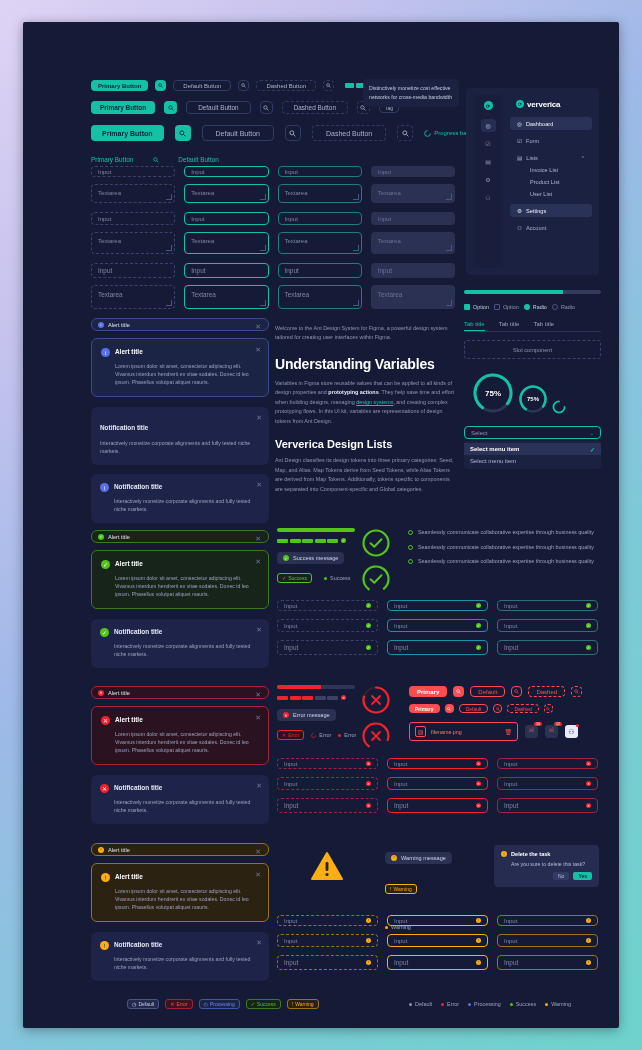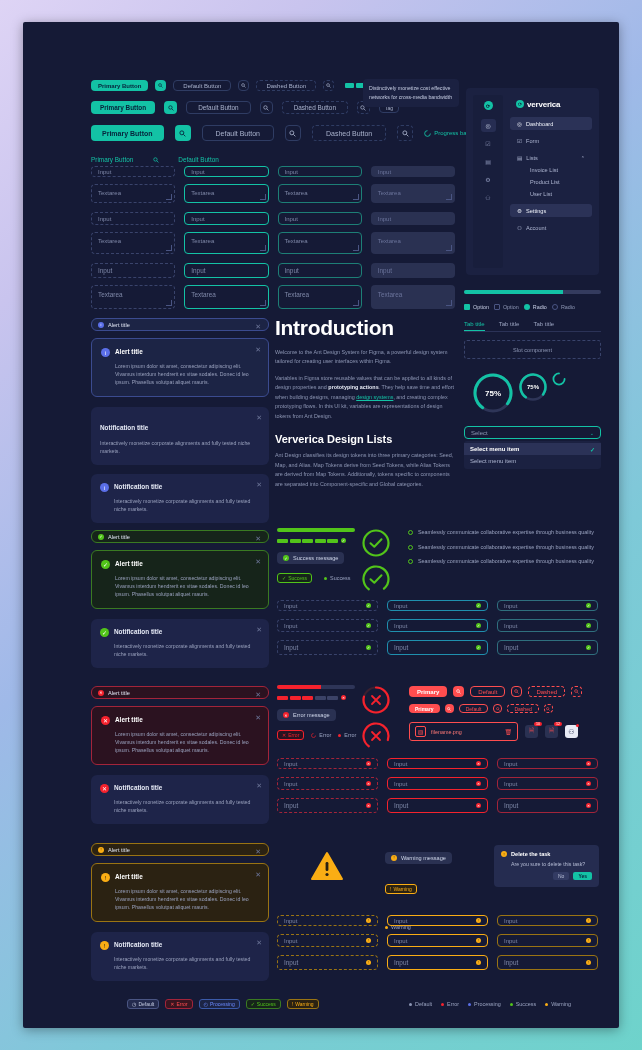--- a/index.html
+++ b/index.html
@@ -326,21 +326,21 @@
     </div>
 
     <div style="display:flex; gap:14px; margin-top:11px; border-bottom:1px solid #2b3257;">
       <span class="tab on">Tab title</span>
       <span class="tab">Tab title</span>
       <span class="tab">Tab title</span>
     </div>
 
     <div style="margin-top:8px; height:19px; border:1px dashed #39436b; border-radius:3px; display:flex; align-items:center; justify-content:center; font-size:5.6px; color:#8d96b4;">Slot component</div>
 
-    <div style="display:flex; align-items:flex-start; gap:4px; margin-top:13px; padding-left:8px;">
+    <div style="display:flex; align-items:flex-end; gap:4px; margin-top:13px; padding-left:8px;">
       <div class="ring" style="width:42px;height:42px;">
         <svg width="42" height="42" viewBox="0 0 42 42">
           <circle cx="21" cy="21" r="18" fill="none" stroke="#2e3558" stroke-width="3"></circle>
           <circle cx="21" cy="21" r="18" fill="none" stroke="#13c2a5" stroke-width="3" stroke-linecap="round" stroke-dasharray="84.8 113.1" transform="rotate(125 21 21)"></circle>
         </svg>
         <span class="lbl">75%</span>
       </div>
       <div class="ring" style="width:30px;height:30px;">
         <svg width="30" height="30" viewBox="0 0 30 30">
           <circle cx="15" cy="15" r="12.5" fill="none" stroke="#2e3558" stroke-width="2.5"></circle>
@@ -364,22 +364,22 @@
         <span>Select menu item</span>
         <span style="color:#13c2a5;font-size:6px;">✓</span>
       </div>
       <div class="opt">
         <span>Select menu item</span>
       </div>
     </div>
   </div>
 
   <div class="sec" style="left:252px; top:294px; width:180px;">
-    <h1 class="intro">Introduction</h1>
     <p class="para" style="margin-top:8px;">Welcome to the Ant Design System for Figma, a powerful design system tailored for creating user interfaces within Figma.</p>
+    <h2 class="sub" style="margin-top:13px;">Understanding Variables</h2>
     <p class="para" style="margin-top:7px;"><span>Variables in Figma store reusable values that can be applied to all kinds of design properties and </span><b>prototyping actions</b><span>. They help save time and effort when building designs, managing </span><a href="#">design systems</a><span>, and creating complex prototyping flows. In this UI kit, variables are representations of design tokens from Ant Design.</span></p>
     <h3 class="sub3" style="margin-top:12px;">Ververica Design Lists</h3>
     <p class="para" style="margin-top:6px;">Ant Design classifies its design tokens into three primary categories: Seed, Map, and Alias. Map Tokens derive from Seed Tokens, while Alias Tokens are derived from Map Tokens. Additionally, tokens specific to components are separated into Component-specific and Global categories.</p>
   </div>
 
   <div class="sec" style="left:68px; top:296px; width:178px;">
     <div class="card" style="height:13px; background:#1c2445; border:1px solid #3b4b8f; display:flex; align-items:center; gap:4px; padding:0 6px;">
       <span class="dotico" style="background:#5b6fe8; width:6px;height:6px;font-size:4px;">i</span>
       <span style="font-size:5.6px;color:#dfe4f2;">Alert title</span>
       <span class="x" style="top:4px;">✕</span>

